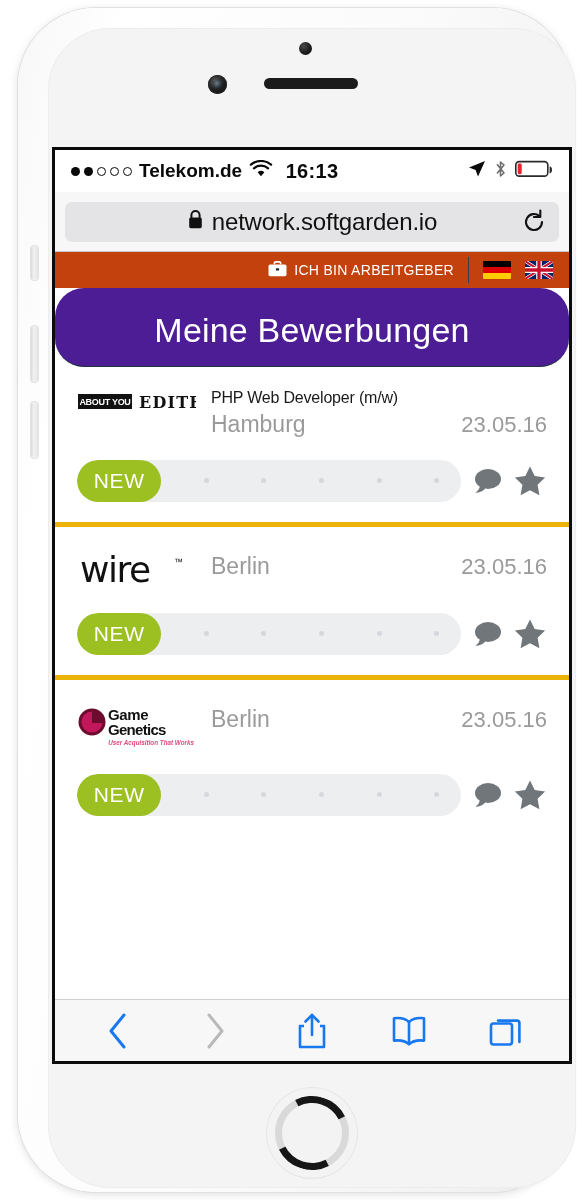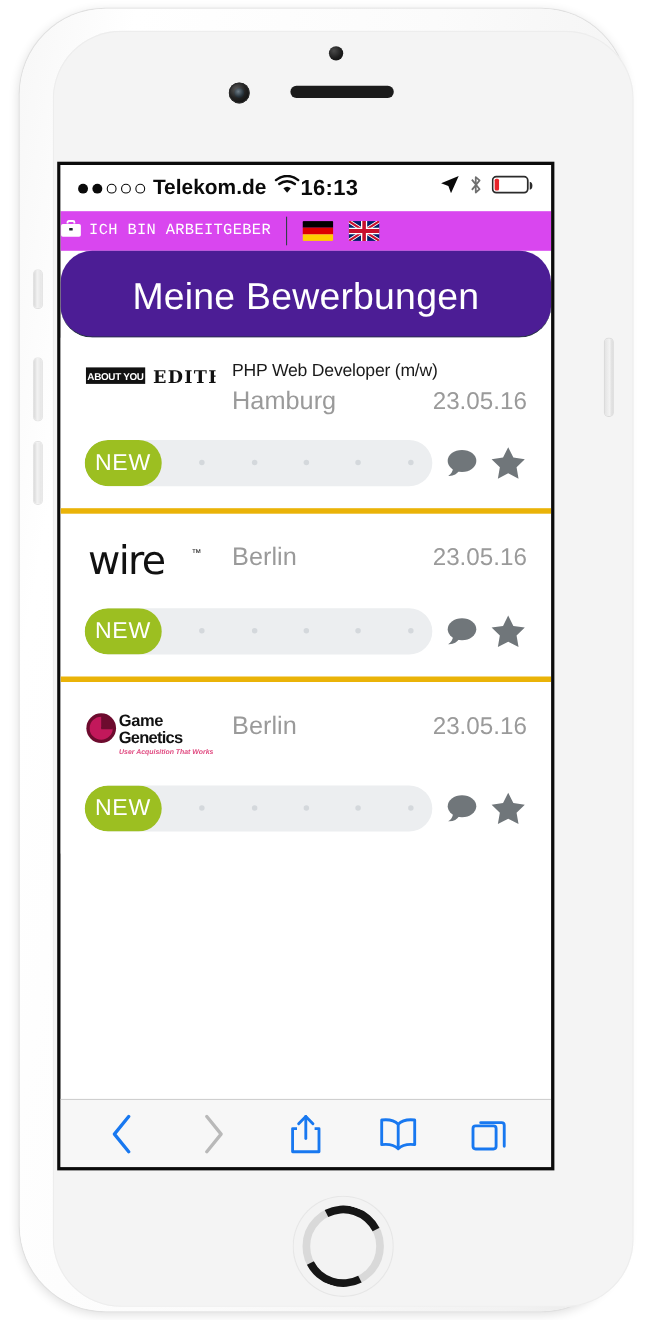--- a/index.html
+++ b/index.html
@@ -89,21 +89,21 @@
     border-top-color: #161616;
     border-bottom-color: #161616;
     transform: rotate(18deg);
     box-sizing: border-box;
   }
 
   
   #screen {
     position: absolute;
     left: 34px; top: 139px;
-    width: 452px; height: 917px;
+    width: 520px; height: 917px;
     background: #ffffff;
     border: 3px solid #0b0b0b;
     box-sizing: border-box;
     overflow: hidden;
   }
 
   
   #status-bar {
     height: 42px;
     background: #ffffff;
@@ -137,24 +137,23 @@
     gap: 8px; position: relative;
   }
   #url-text { font-size: 24px; color: #111; letter-spacing: -.2px; }
   #reload-button {
     position: absolute; right: 12px; top: 50%; transform: translateY(-50%);
     width: 26px; height: 26px;
   }
 
   
   #site-topbar {
-    background: #d946ef; height: 36px;
-    display:flex; align-items:center; justify-content:flex-start;
-    box-sizing: border-box;
-    font-family: Liberation Mono, monospace;
+    background: #c2410c; height: 36px;
+    display:flex; align-items:center; justify-content:flex-end;
+    box-sizing: border-box;
   }
   #employer-link {
     display:flex; align-items:center; gap:7px;
     color: #ffffff; font-size: 14px; letter-spacing: .3px;
     padding-right: 14px;
   }
   #lang-switch { display:flex; align-items:center; gap:14px; padding: 0 16px 0 14px;
     border-left: 1px solid #33404a; height: 26px; }
   .flag { width: 28px; height: 18px; display:block; border-radius: 1px; }
 
@@ -296,20 +295,37 @@
         <span>
           <svg width="38" height="18" viewBox="0 0 38 18">
             <rect x="0.8" y="1.6" width="32" height="14.5" rx="3.4" ry="3.4" fill="none" stroke="#2b2b2b" stroke-width="1.6"></rect>
             <rect x="2.7" y="3.5" width="4" height="10.7" rx="1.4" fill="#e8232a"></rect>
             <path d="M34.6 6.2v7.2c1.7-.4 2.4-1.6 2.4-3.6s-.7-3.2-2.4-3.6z" fill="#2b2b2b"></path>
           </svg>
         </span>
       </div>
     </div>
 
+    <div id="safari-url-bar">
+      <div id="url-pill">
+        <span>
+          <svg width="17" height="21" viewBox="0 0 17 21">
+            <path d="M4.4 9V6.2a4.1 4.1 0 0 1 8.2 0V9" stroke="#111" stroke-width="2" fill="none"></path>
+            <rect x="2.2" y="8.6" width="12.6" height="10.6" rx="1.6" fill="#111"></rect>
+          </svg>
+        </span>
+        <span id="url-text">network.softgarden.io</span>
+        <span id="reload-button">
+          <svg width="26" height="26" viewBox="0 0 26 26">
+            <path d="M21 13a8 8 0 1 1-2.6-5.9" stroke="#111" stroke-width="2.1" fill="none" stroke-linecap="round"></path>
+            <path d="M19.3 1.6v6.4h-6.4" stroke="#111" stroke-width="2.1" fill="none" stroke-linecap="round" stroke-linejoin="round"></path>
+          </svg>
+        </span>
+      </div>
+    </div>
 
     <div id="site-topbar">
       <a id="employer-link">
         <span>
           <svg width="19" height="16" viewBox="0 0 19 16">
             <rect x="0.5" y="3.6" width="18" height="11.6" rx="1.6" fill="#fff"></rect>
             <path d="M6.4 3.2V2.1c0-.7.5-1.2 1.2-1.2h3.8c.7 0 1.2.5 1.2 1.2v1.1" stroke="#fff" stroke-width="1.7" fill="none"></path>
             <rect x="7.9" y="7.2" width="3.2" height="2.3" rx=".5" fill="#1b252b"></rect>
           </svg>
         </span>

